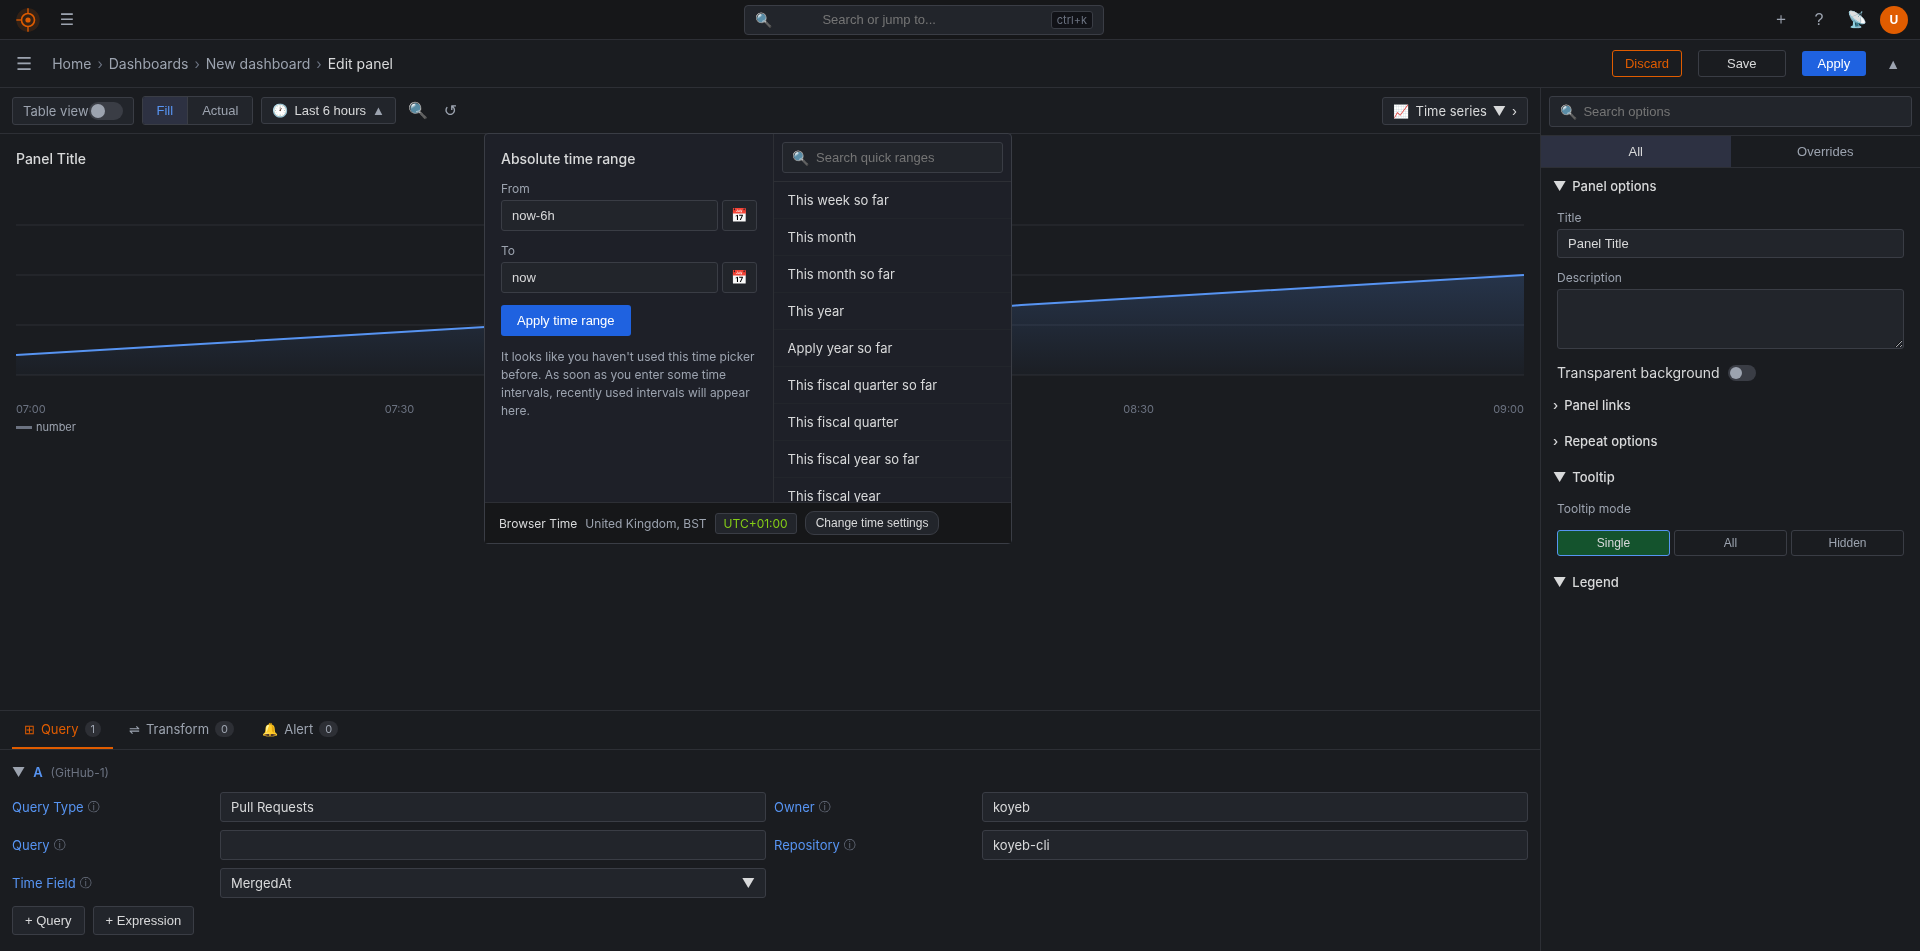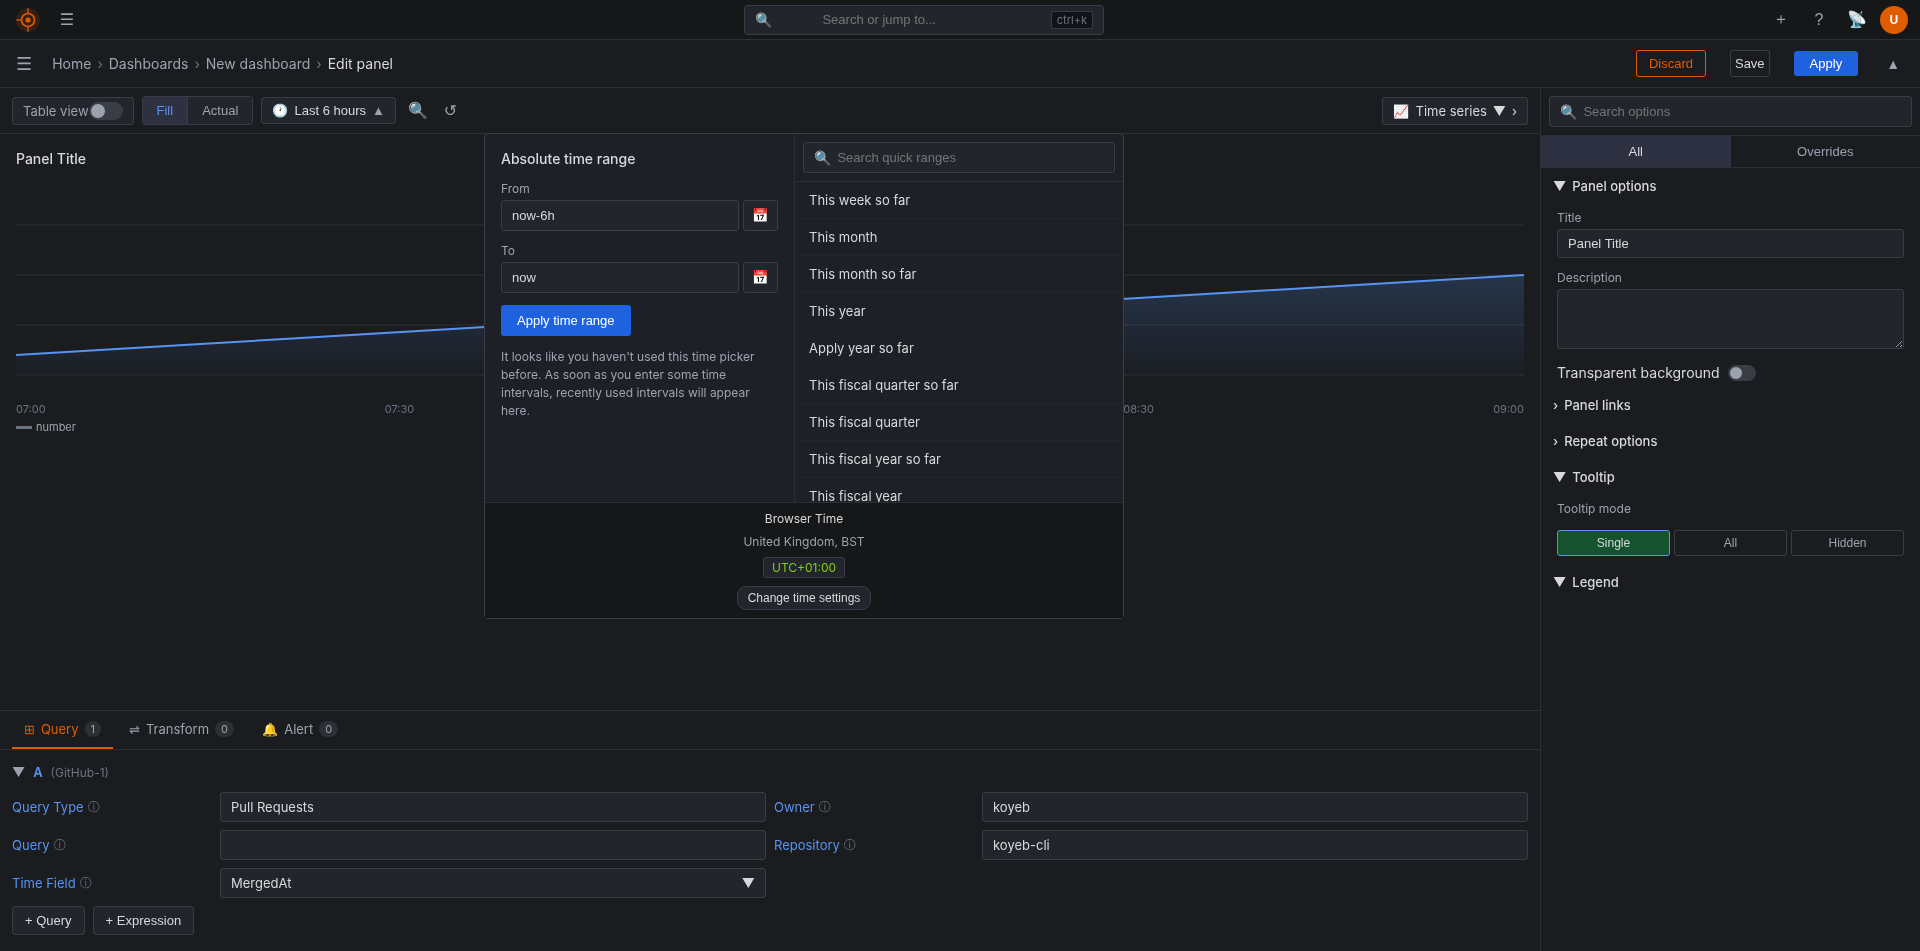--- a/index.html
+++ b/index.html
@@ -105,36 +105,36 @@
       color: #9ca3af;
       font-size: 14px;
     }
     .breadcrumb a { color: #9ca3af; text-decoration: none; }
     .breadcrumb .sep { color: #6b7280; }
     .breadcrumb .current { color: #d8d9da; }
     .header-actions {
       margin-left: auto;
       display: flex;
       align-items: center;
-      gap: 24px;
+      gap: 16px;
     }
     .btn-discard {
       background: transparent;
       border: 1px solid #e05c00;
       color: #e05c00;
       padding: 5px 12px;
       border-radius: 3px;
       cursor: pointer;
       font-size: 13px;
     }
     .btn-save {
       background: transparent;
       border: 1px solid #3a3d45;
       color: #d8d9da;
-      padding: 5px 4px;
+      padding: 5px 28px;
       border-radius: 3px;
       cursor: pointer;
       font-size: 13px;
     }
     .btn-apply {
       background: #1f62e0;
       border: none;
       color: white;
       padding: 5px 16px;
       border-radius: 3px;
@@ -522,21 +522,21 @@
       background: #14532d;
       color: #d8d9da;
       border-color: #5794f2;
     }
 
     
     .time-dropdown-overlay {
       position: fixed;
       top: 133px;
       left: 484px;
-      width: 640px;
+      width: 528px;
       background: #1e2028;
       border: 1px solid #3a3d45;
       border-radius: 4px;
       z-index: 100;
       display: flex;
       flex-direction: column;
     }
     .time-dropdown-top {
       display: flex;
     }
@@ -643,21 +643,20 @@
     }
     .time-footer {
       padding: 8px 14px;
       background: #161719;
       border-top: 1px solid #2d2f35;
       display: flex;
       align-items: center;
       gap: 8px;
       font-size: 12px;
       color: #9ca3af;
-      flex-direction: column;
     }
     .browser-time-label { color: #d8d9da; }
     .utc-badge {
       background: #22252b;
       border: 1px solid #3a3d45;
       border-radius: 3px;
       padding: 2px 8px;
       font-size: 12px;
       color: #84cc16;
     }

